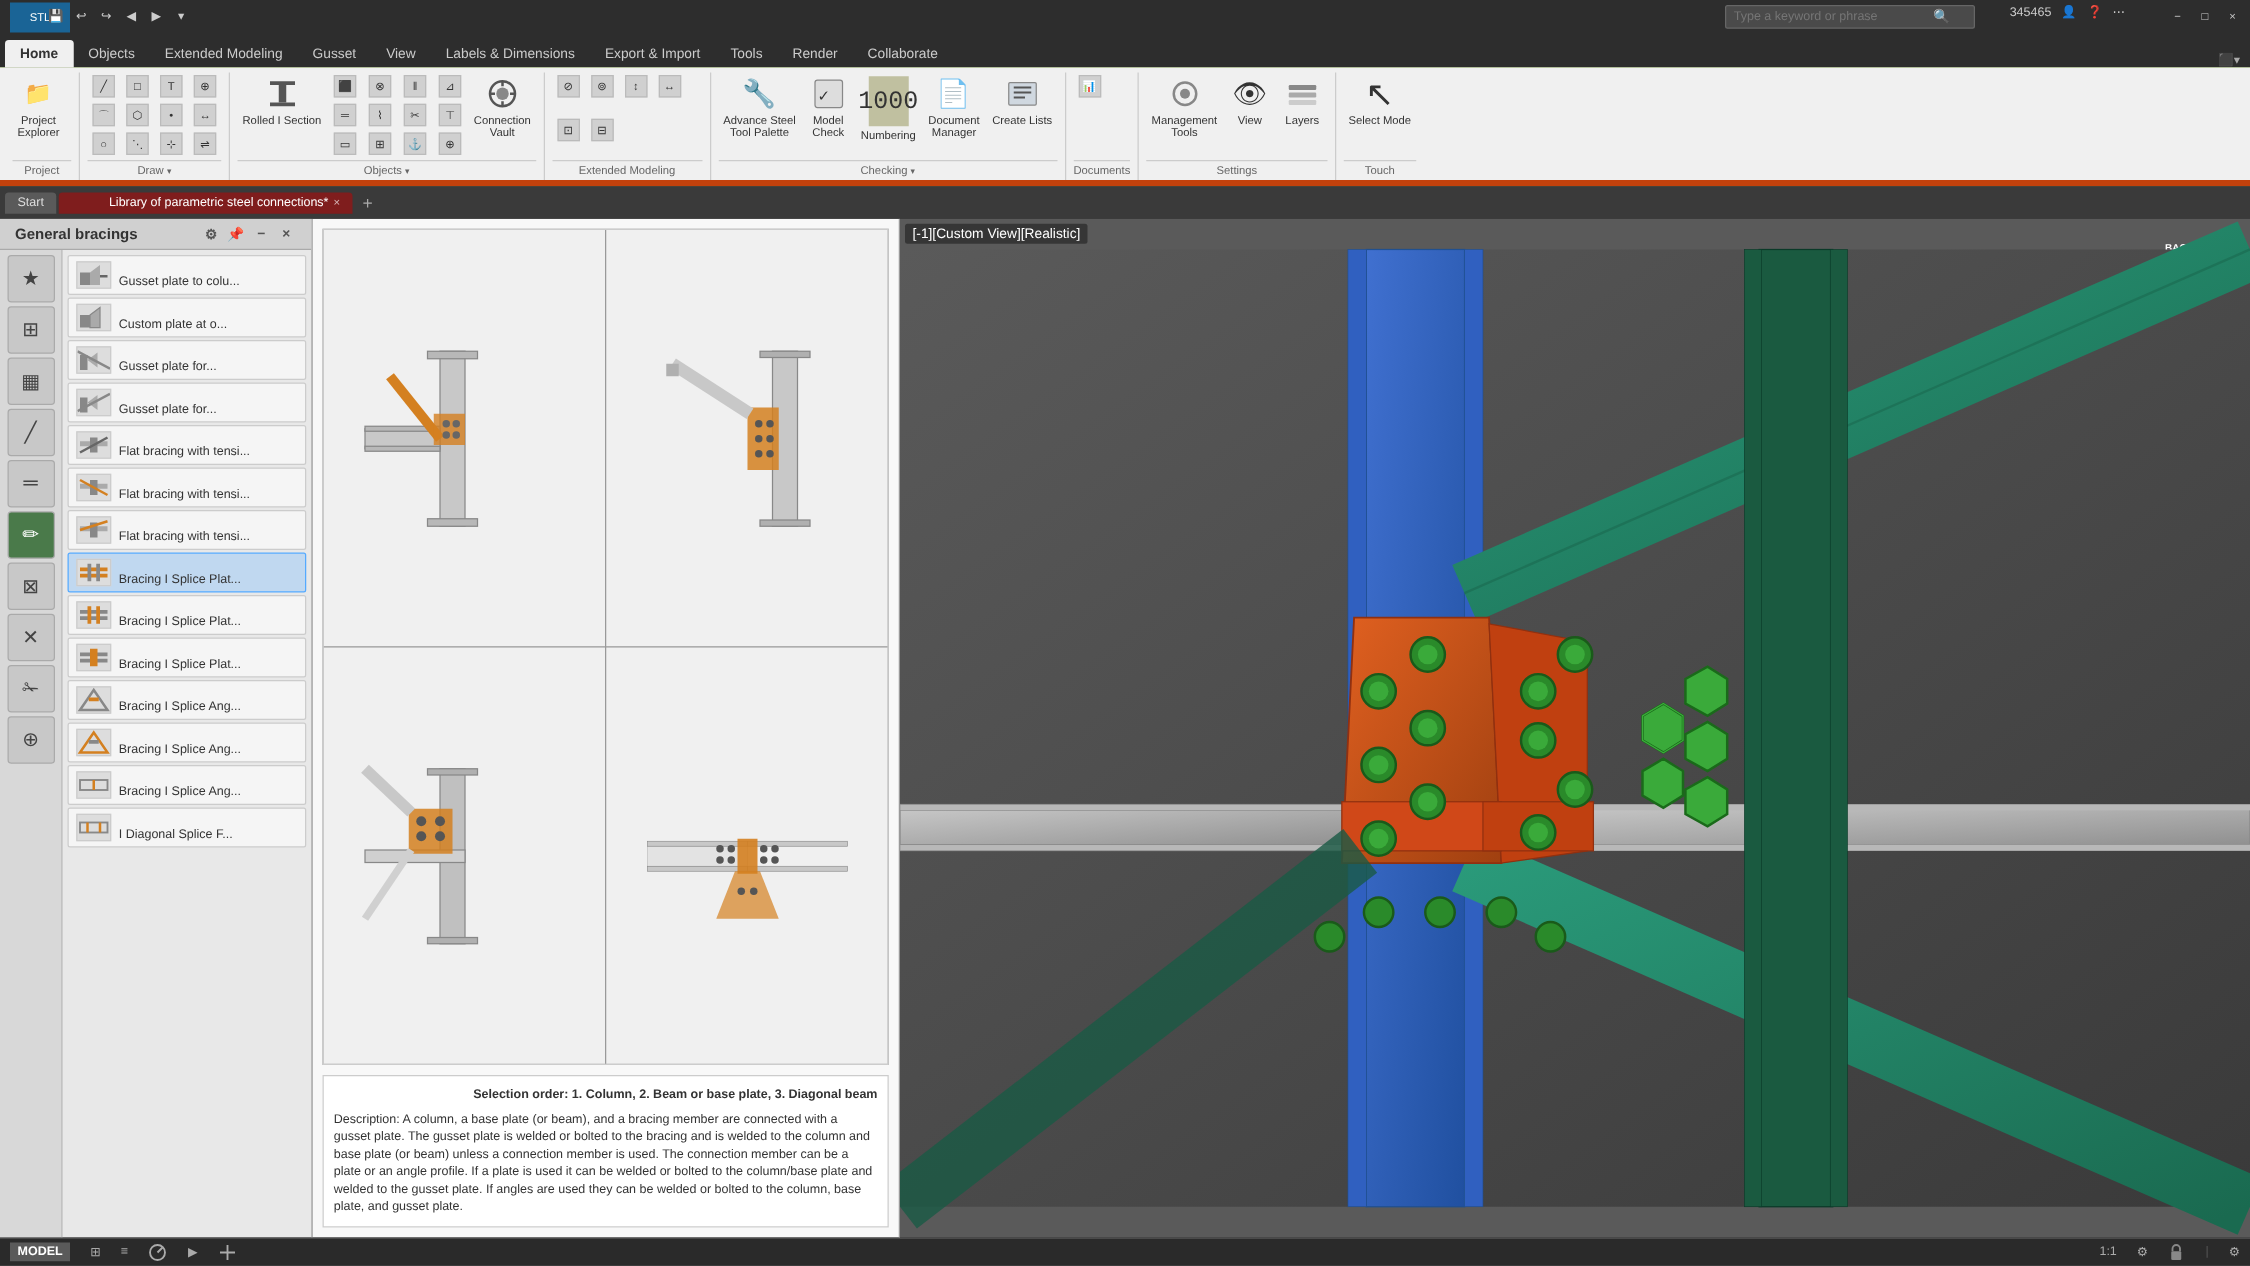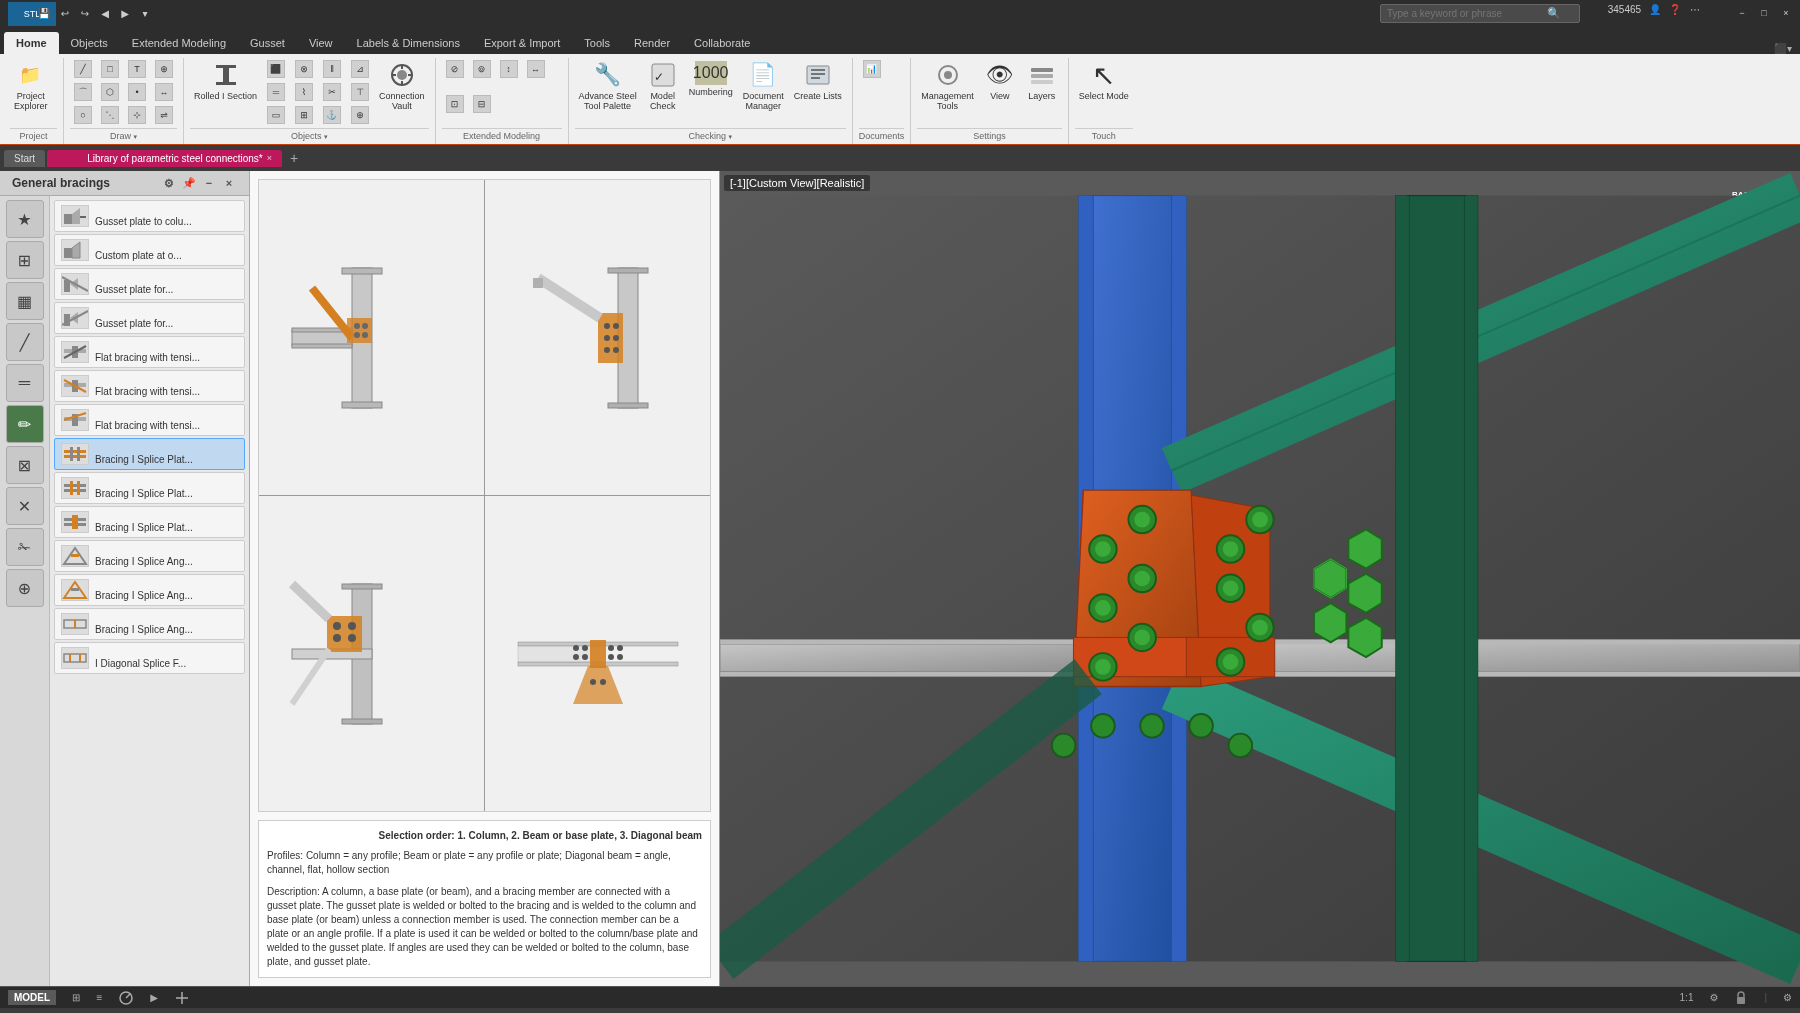--- a/index.html
+++ b/index.html
@@ -55,21 +55,21 @@
       width: 18px; height: 18px;
       display: flex; align-items: center; justify-content: center;
       font-size: 10px;
       color: #ccc;
       cursor: pointer;
     }
 
     
     #ribbon {
       background: #bef264;
-      border-bottom: 1px solid #c2410c;
+      border-bottom: 5px solid #c2410c;
     }
     #ribbon-tabs {
       background: #2d2d2d;
       display: flex;
       align-items: flex-end;
       padding: 0 4px;
       height: 26px;
     }
     .ribbon-tab {
       padding: 4px 12px;
@@ -187,21 +187,21 @@
     }
     .doc-tab {
       background: #5a5a5a;
       color: #ddd;
       padding: 3px 10px;
       font-size: 10px;
       border-radius: 3px 3px 0 0;
       cursor: pointer;
       display: flex; align-items: center; gap: 4px;
     }
-    .doc-tab.active { background: #be185d; color: #fff; padding-left: 40px; }
+    .doc-tab.active { background: #7f1d1d; color: #fff; padding-left: 40px; }
     .doc-tab .tab-close {
       font-size: 9px;
       opacity: 0.7;
     }
     .doc-tab-add {
       color: #aaa;
       cursor: pointer;
       padding: 2px 6px;
       font-size: 14px;
     }
@@ -632,21 +632,21 @@
         <div class="rbn-btn">
           <div class="rbn-icon">
             <svg width="28" height="28" viewBox="0 0 28 28">
               <rect x="3" y="3" width="22" height="22" rx="2" fill="#ddd" stroke="#888"></rect>
               <text x="5" y="20" font-size="12" fill="#333">✓</text>
             </svg>
           </div>
           <span>Model<br>Check</span>
         </div>
         <div class="rbn-btn">
-          <div class="rbn-icon" style="font-size:16px;background:#c0c0a0;width:32px;height:24px;display:flex;align-items:center;justify-content:center;">1000</div>
+          <div class="rbn-icon" style="font-size:20px;background:#c0c0a0;width:32px;height:40px;display:flex;align-items:center;justify-content:center;font-family:Liberation Mono, monospace;">1000</div>
           <span>Numbering</span>
         </div>
         <div class="rbn-btn">
           <div class="rbn-icon" style="font-size:22px;">📄</div>
           <span>Document<br>Manager</span>
         </div>
         <div class="rbn-btn">
           <div class="rbn-icon">
             <svg width="28" height="28" viewBox="0 0 28 28">
               <rect x="3" y="5" width="22" height="18" rx="1" fill="#d0d8e0" stroke="#888"></rect>
@@ -984,21 +984,20 @@
 
           <polygon points="80,92 100,92 115,130 65,130" fill="#d48020" opacity="0.7"></polygon>
           <circle cx="85" cy="108" r="3" fill="#555"></circle>
           <circle cx="95" cy="108" r="3" fill="#555"></circle>
         </svg>
       </div>
     </div>
 
     <div id="description-area">
       <p style="margin-bottom:6px;font-weight:bold;text-align:right;">Selection order: 1. Column, 2. Beam or base plate, 3. Diagonal beam</p>
-      <p style="margin-bottom:8px;">Profiles: Column = any profile; Beam or plate = any profile or plate; Diagonal beam = angle, channel, flat, hollow section</p>
       <p>Description: A column, a base plate (or beam), and a bracing member are connected with a gusset plate. The gusset plate is welded or bolted to the bracing and is welded to the column and base plate (or beam) unless a connection member is used. The connection member can be a plate or an angle profile. If a plate is used it can be welded or bolted to the column/base plate and welded to the gusset plate. If angles are used they can be welded or bolted to the column, base plate, and gusset plate.</p>
     </div>
   </div>
 
   <div id="viewport">
     <div id="viewport-label">[-1][Custom View][Realistic]</div>
 
     
     <div id="nav-cube">
       <svg width="80" height="80" viewBox="0 0 80 80">

